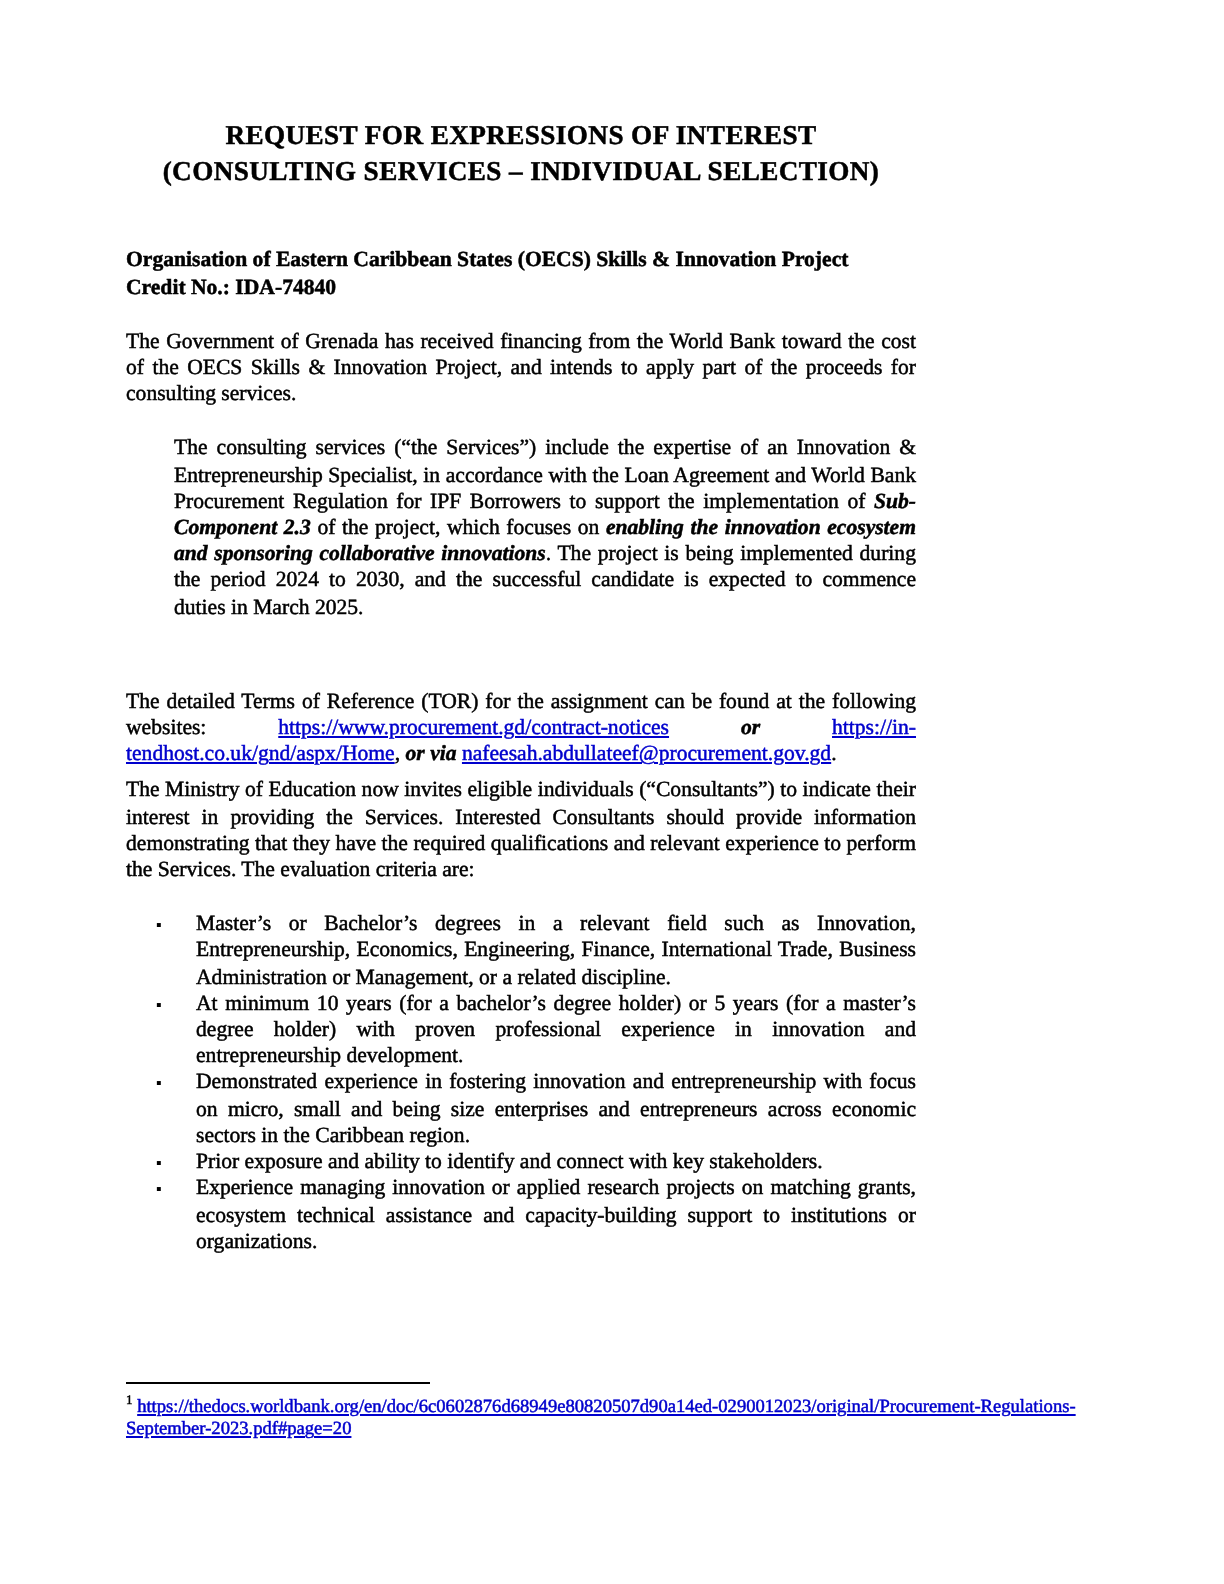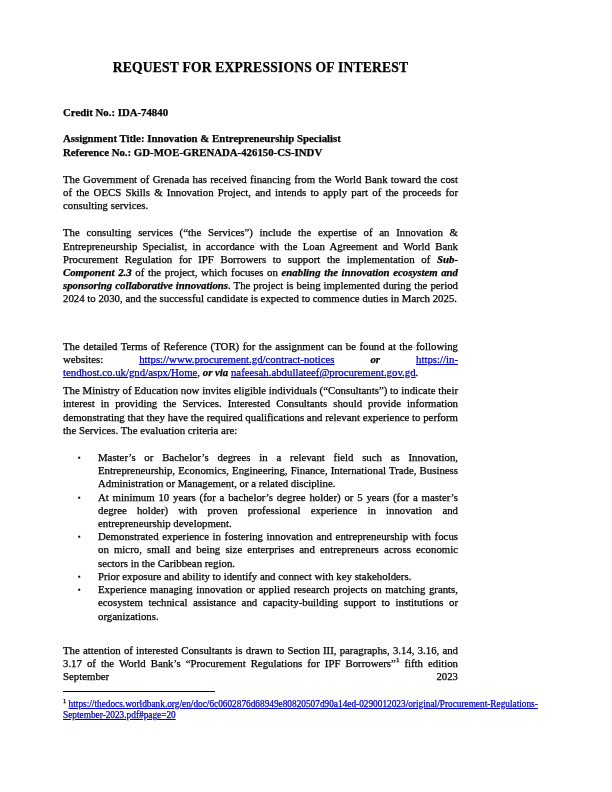--- a/index.html
+++ b/index.html
@@ -29,21 +29,21 @@
     text-align: center;
     font-weight: bold;
     font-size: 13.6px;
     line-height: 18.2px;
     letter-spacing: 0.2px;
   }
   .org-block { margin-top: 29px; font-weight: bold; }
   .assign-block { margin-top: 13px; font-weight: bold; }
   p { margin: 0; text-align: justify; font-family: Liberation Serif, serif; }
   .p-financing { margin-top: 14px; }
-  .p-services { margin-top: 14px; }
+  .p-services { margin-top: 14px; margin-left: 24px; }
   .p-tor { margin-top: 34px; }
   .p-invitation { margin-top: 5px; }
   .p-attention { margin-top: 21px; text-align: justify; text-align-last: justify; }
   .bi { font-weight: bold; font-style: italic; }
   a.doc-link {
     color: var(--link, #0000cd);
     -webkit-text-stroke: 0.25px var(--link, #0000cd);
     text-decoration: underline;
     overflow-wrap: break-word;
   }
@@ -93,30 +93,28 @@
   }
 </style>
 </head>
 <body>
 
 <div class="page">
   <div class="content">
 
     <div class="doc-title">
       <div>REQUEST FOR EXPRESSIONS OF INTEREST</div>
+      <div>(CONSULTING SERVICES – INDIVIDUAL SELECTION)</div>
     </div>
 
     <div class="org-block">
+      <div>Organisation of Eastern Caribbean States (OECS) Skills &amp; Innovation Project</div>
       <div>Credit No.: IDA-74840</div>
     </div>
 
-    <div class="assign-block">
-      <div>Assignment Title: Innovation &amp; Entrepreneurship Specialist</div>
-      <div>Reference No.: GD-MOE-GRENADA-426150-CS-INDV</div>
-    </div>
 
     <p class="p-financing">The Government of Grenada has received financing from the World Bank toward the cost of the OECS Skills &amp; Innovation Project, and intends to apply part of the proceeds for consulting services.</p>
 
     <p class="p-services"><span>The consulting services (“the Services”) include the expertise of an Innovation &amp; Entrepreneurship Specialist, in accordance with the Loan Agreement and World Bank Procurement Regulation for IPF Borrowers to support the implementation of </span><span class="bi">Sub-Component 2.3</span><span> of the project, which focuses on </span><span class="bi">enabling the innovation ecosystem and sponsoring collaborative innovations</span><span>.  The project is being implemented during the period 2024 to 2030, and the successful candidate is expected to commence duties in March 2025.</span></p>
 
     <p class="p-tor"><span>The detailed Terms of Reference (TOR) for the assignment can be found at the following websites: </span><a class="doc-link" href="#">https://www.procurement.gd/contract-notices</a><span class="bi"> or </span><a class="doc-link" href="#">https://in-tendhost.co.uk/gnd/aspx/Home</a><span>, </span><span class="bi">or via </span><a class="doc-link" href="#">nafeesah.abdullateef@procurement.gov.gd</a><span>.</span></p>
 
     <p class="p-invitation">The Ministry of Education now invites eligible individuals (“Consultants”) to indicate their interest in providing the Services. Interested Consultants should provide information demonstrating that they have the required qualifications and relevant experience to perform the Services. The evaluation criteria are:</p>
 
     <ul class="criteria">
@@ -135,21 +133,20 @@
       <li>
         <span class="blt">▪</span>
         <span class="crit-text">Prior exposure and ability to identify and connect with key stakeholders.</span>
       </li>
       <li>
         <span class="blt">▪</span>
         <span class="crit-text">Experience managing innovation or applied research projects on matching grants, ecosystem technical assistance and capacity-building support to institutions or organizations.</span>
       </li>
     </ul>
 
-    <p class="p-attention"><span>The attention of interested Consultants is drawn to Section III, paragraphs, 3.14, 3.16, and 3.17 of the World Bank’s “Procurement Regulations for IPF Borrowers”</span><sup class="fn-ref">1</sup><span> fifth edition September 2023</span></p>
 
   </div>
 
   <div class="footnote-area">
     <div class="footnote-rule"></div>
     <div class="footnote-text"><sup>1</sup> <a class="doc-link" href="#">https://thedocs.worldbank.org/en/doc/6c0602876d68949e80820507d90a14ed-0290012023/original/Procurement-Regulations-September-2023.pdf#page=20</a></div>
   </div>
 </div>
 
 </body></html>

